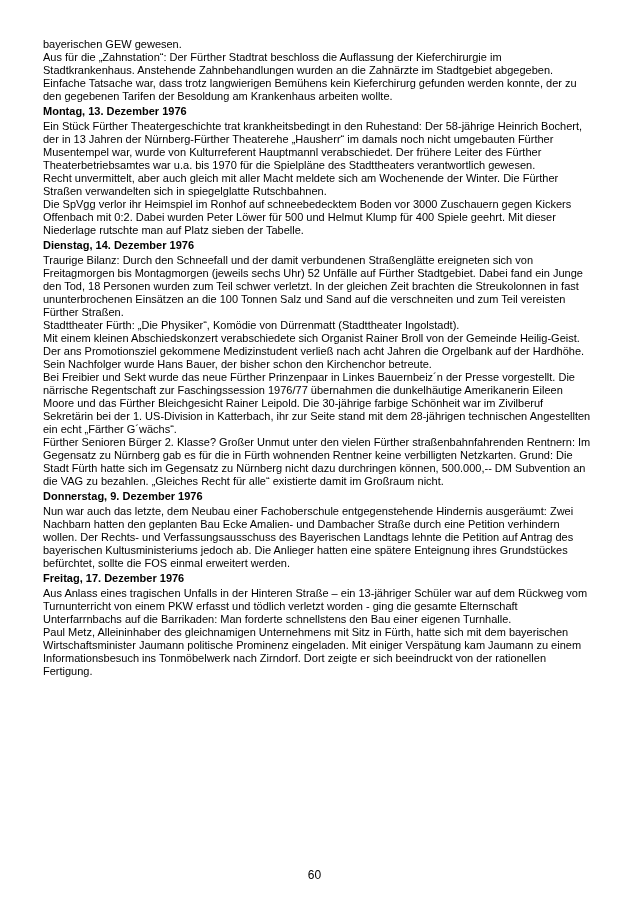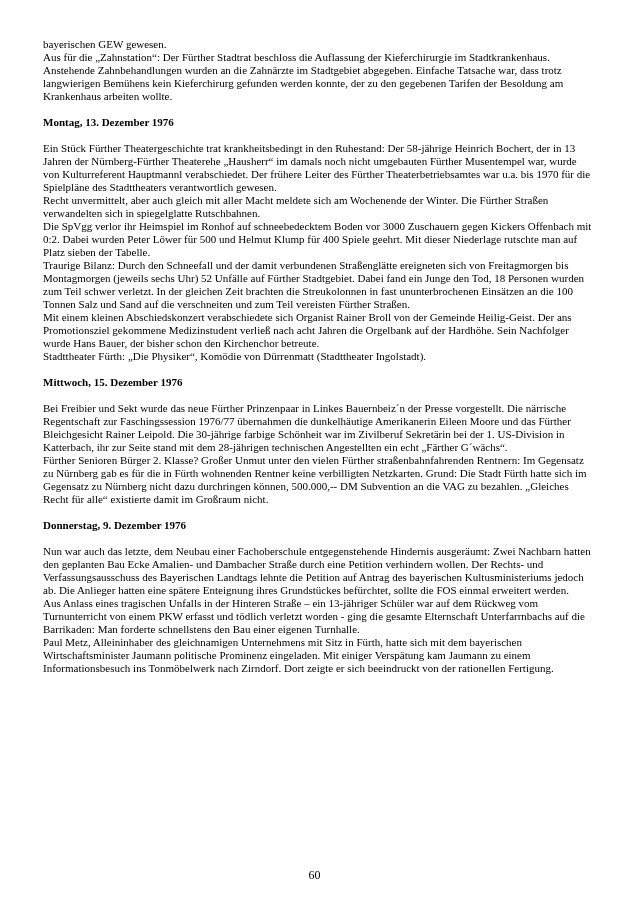--- a/index.html
+++ b/index.html
@@ -7,32 +7,32 @@
     padding: 0;
     background: #ffffff;
   }
   .page {
     position: relative;
     width: 636px;
     height: 900px;
     box-sizing: border-box;
     background: #ffffff;
     padding: 38px 43px 0 43px;
-    font-family: Liberation Serif, serif;
+    font-family: Liberation Sans, sans-serif;
     font-size: 11px;
     line-height: 13px;
     color: #000000;
     overflow: hidden;
   }
   .content {
     width: 550px;
   }
   .heading {
     font-weight: 700;
-    margin: 13px 0;
+    margin: 2px 0;
   }
   .para {
     margin: 0;
     text-align: left;
     word-spacing: normal;
   }
   .footer {
     position: absolute;
     left: 0;
     right: 7px;
@@ -46,25 +46,26 @@
 <body>
 
 <div class="page">
   <div class="content" id="content">
       <p class="para">bayerischen GEW gewesen.</p>
       <p class="para">Aus für die „Zahnstation“: Der Fürther Stadtrat beschloss die Auflassung der Kieferchirurgie im Stadtkrankenhaus. Anstehende Zahnbehandlungen wurden an die Zahnärzte im Stadtgebiet abgegeben. Einfache Tatsache war, dass trotz langwierigen Bemühens kein Kieferchirurg gefunden werden konnte, der zu den gegebenen Tarifen der Besoldung am Krankenhaus arbeiten wollte.</p>
       <div class="heading">Montag, 13. Dezember 1976</div>
       <p class="para">Ein Stück Fürther Theatergeschichte trat krankheitsbedingt in den Ruhestand: Der 58-jährige Heinrich Bochert, der in 13 Jahren der Nürnberg-Fürther Theaterehe „Hausherr“ im damals noch nicht umgebauten Fürther Musentempel war, wurde von Kulturreferent Hauptmannl verabschiedet. Der frühere Leiter des Fürther Theaterbetriebsamtes war u.a. bis 1970 für die Spielpläne des Stadttheaters verantwortlich gewesen.</p>
       <p class="para">Recht unvermittelt, aber auch gleich mit aller Macht meldete sich am Wochenende der Winter. Die Fürther Straßen verwandelten sich in spiegelglatte Rutschbahnen.</p>
       <p class="para">Die SpVgg verlor ihr Heimspiel im Ronhof auf schneebedecktem Boden vor 3000 Zuschauern gegen Kickers Offenbach mit 0:2. Dabei wurden Peter Löwer für 500 und Helmut Klump für 400 Spiele geehrt. Mit dieser Niederlage rutschte man auf Platz sieben der Tabelle.</p>
+      <div class="heading">Dienstag, 14. Dezember 1976</div>
       <p class="para">Traurige Bilanz: Durch den Schneefall und der damit verbundenen Straßenglätte ereigneten sich von Freitagmorgen bis Montagmorgen (jeweils sechs Uhr) 52 Unfälle auf Fürther Stadtgebiet. Dabei fand ein Junge den Tod, 18 Personen wurden zum Teil schwer verletzt. In der gleichen Zeit brachten die Streukolonnen in fast ununterbrochenen Einsätzen an die 100 Tonnen Salz und Sand auf die verschneiten und zum Teil vereisten Fürther Straßen.</p>
+      <p class="para">Stadttheater Fürth: „Die Physiker“, Komödie von Dürrenmatt (Stadttheater Ingolstadt).</p>
       <p class="para">Mit einem kleinen Abschiedskonzert verabschiedete sich Organist Rainer Broll von der Gemeinde Heilig-Geist. Der ans Promotionsziel gekommene Medizinstudent verließ nach acht Jahren die Orgelbank auf der Hardhöhe. Sein Nachfolger wurde Hans Bauer, der bisher schon den Kirchenchor betreute.</p>
-      <p class="para">Stadttheater Fürth: „Die Physiker“, Komödie von Dürrenmatt (Stadttheater Ingolstadt).</p>
-      <div class="heading">Mittwoch, 15. Dezember 1976</div>
       <p class="para">Bei Freibier und Sekt wurde das neue Fürther Prinzenpaar in Linkes Bauernbeiz´n der Presse vorgestellt. Die närrische Regentschaft zur Faschingssession 1976/77 übernahmen die dunkelhäutige Amerikanerin Eileen Moore und das Fürther Bleichgesicht Rainer Leipold. Die 30-jährige farbige Schönheit war im Zivilberuf Sekretärin bei der 1. US-Division in Katterbach, ihr zur Seite stand mit dem 28-jährigen technischen Angestellten ein echt „Färther G´wächs“.</p>
       <p class="para">Fürther Senioren Bürger 2. Klasse? Großer Unmut unter den vielen Fürther straßenbahnfahrenden Rentnern: Im Gegensatz zu Nürnberg gab es für die in Fürth wohnenden Rentner keine verbilligten Netzkarten. Grund: Die Stadt Fürth hatte sich im Gegensatz zu Nürnberg nicht dazu durchringen können, 500.000,-- DM Subvention an die VAG zu bezahlen. „Gleiches Recht für alle“ existierte damit im Großraum nicht.</p>
       <div class="heading">Donnerstag, 9. Dezember 1976</div>
       <p class="para">Nun war auch das letzte, dem Neubau einer Fachoberschule entgegenstehende Hindernis ausgeräumt: Zwei Nachbarn hatten den geplanten Bau Ecke Amalien- und Dambacher Straße durch eine Petition verhindern wollen. Der Rechts- und Verfassungsausschuss des Bayerischen Landtags lehnte die Petition auf Antrag des bayerischen Kultusministeriums jedoch ab. Die Anlieger hatten eine spätere Enteignung ihres Grundstückes befürchtet, sollte die FOS einmal erweitert werden.</p>
+      <div class="heading">Freitag, 17. Dezember 1976</div>
       <p class="para">Aus Anlass eines tragischen Unfalls in der Hinteren Straße – ein 13-jähriger Schüler war auf dem Rückweg vom Turnunterricht von einem PKW erfasst und tödlich verletzt worden - ging die gesamte Elternschaft Unterfarrnbachs auf die Barrikaden: Man forderte schnellstens den Bau einer eigenen Turnhalle.</p>
       <p class="para">Paul Metz, Alleininhaber des gleichnamigen Unternehmens mit Sitz in Fürth, hatte sich mit dem bayerischen Wirtschaftsminister Jaumann politische Prominenz eingeladen. Mit einiger Verspätung kam Jaumann zu einem Informationsbesuch ins Tonmöbelwerk nach Zirndorf. Dort zeigte er sich beeindruckt von der rationellen Fertigung.</p>
     </div>
   <div class="footer">60</div>
 </div>
 
 </body></html>

